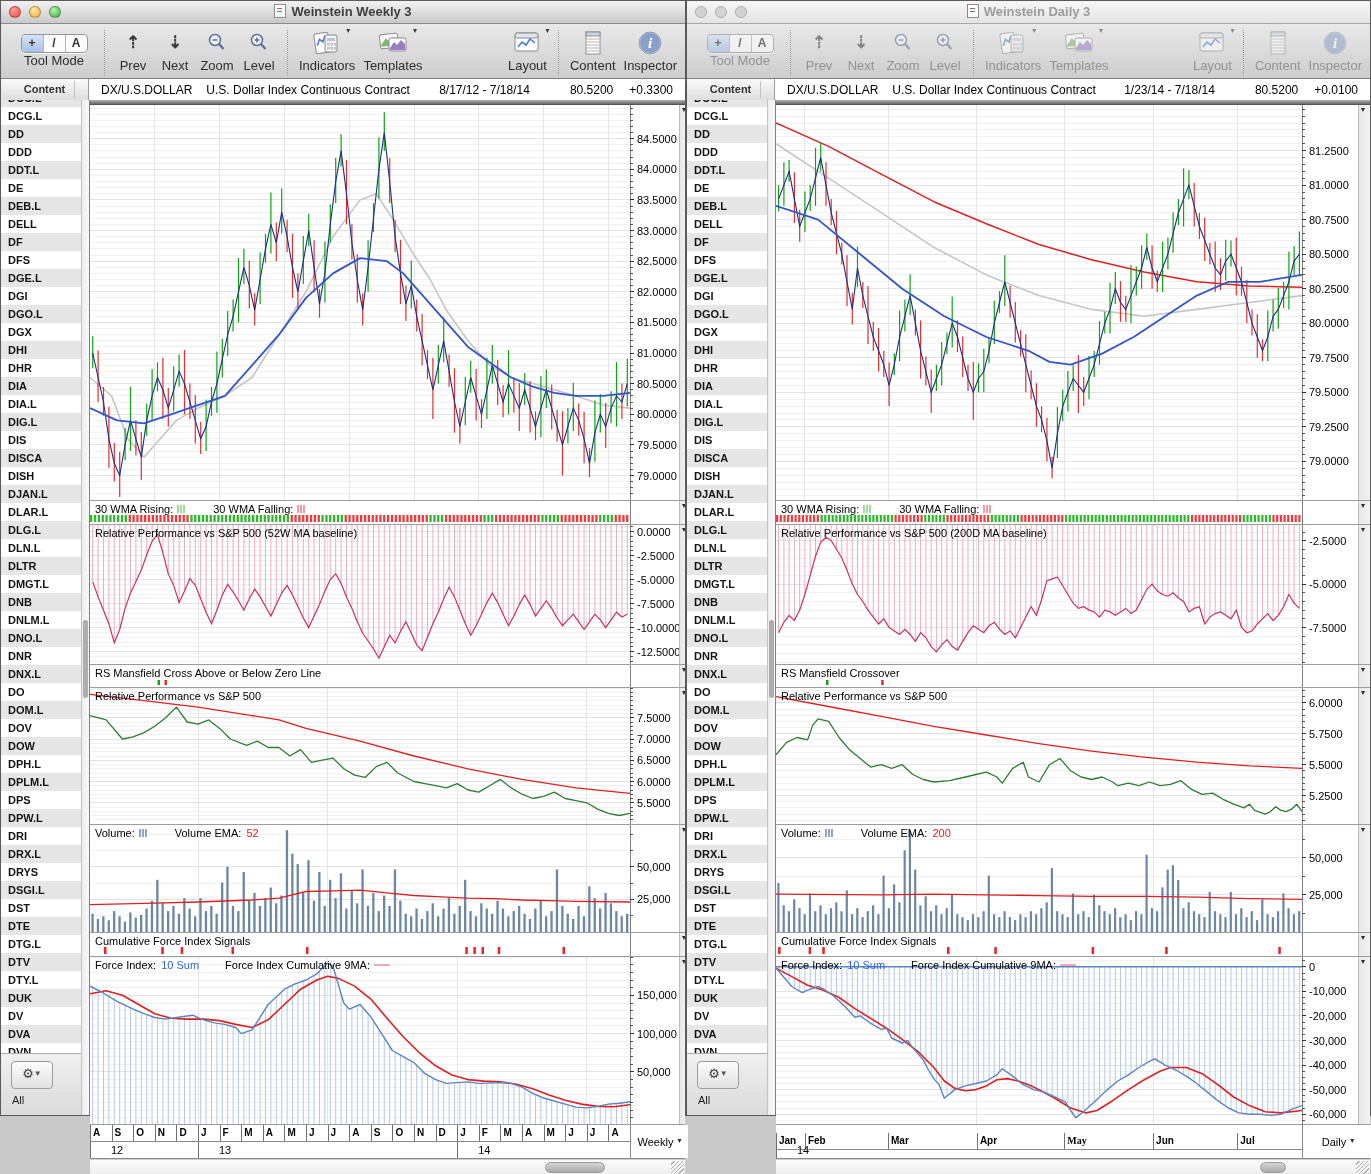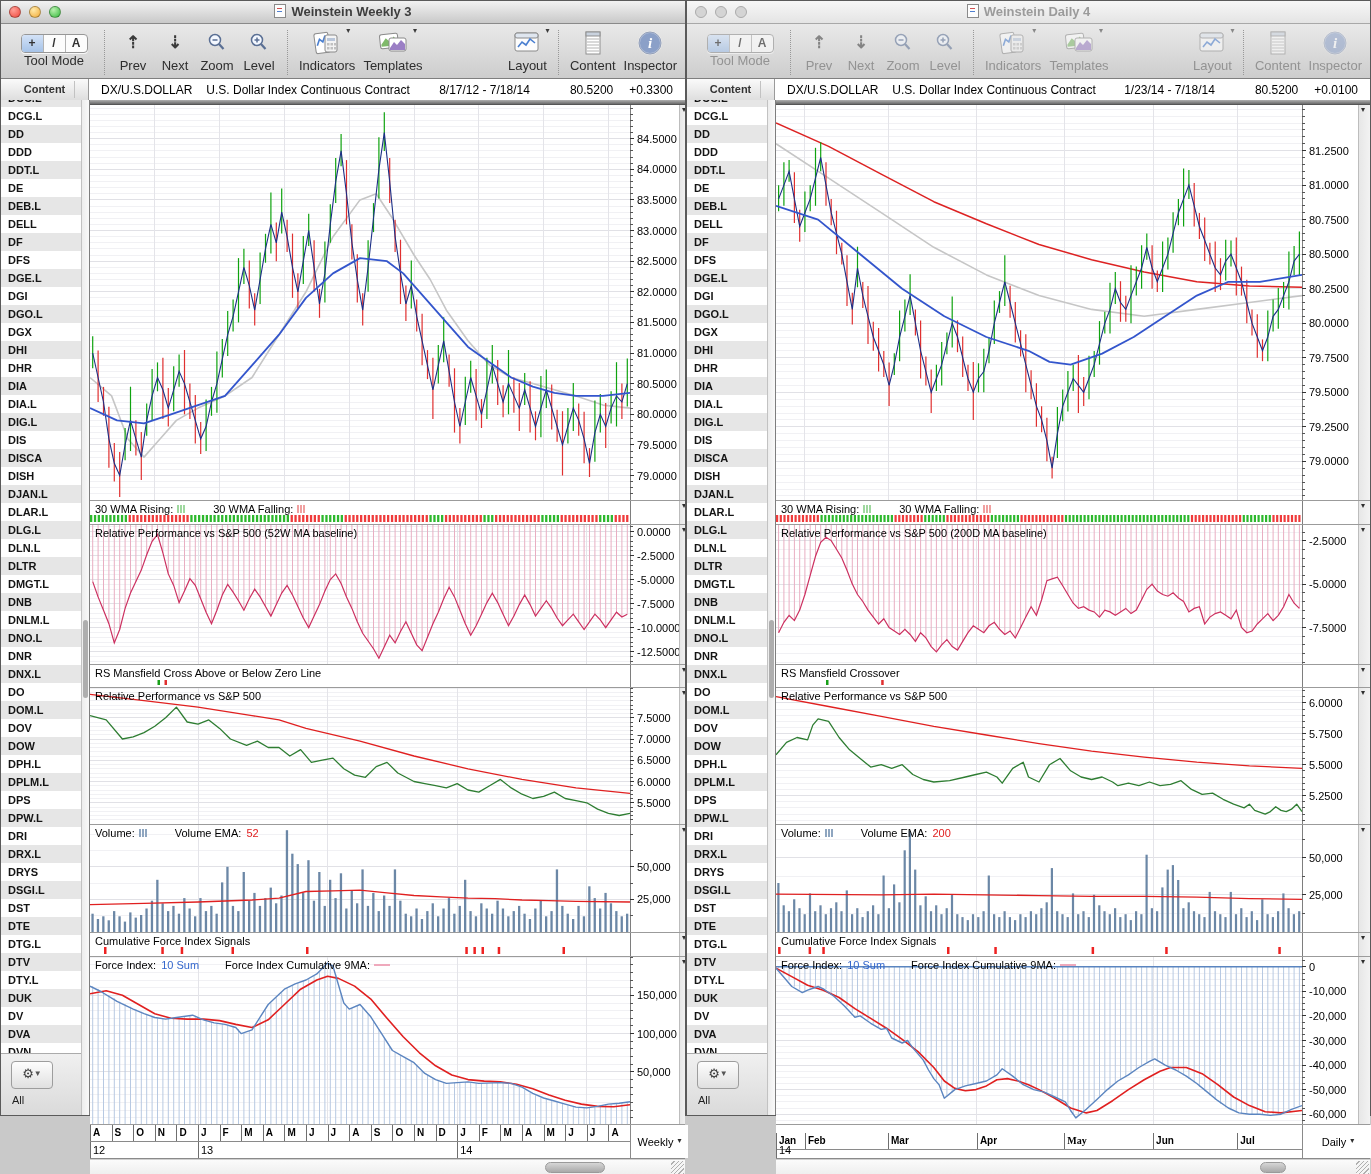--- a/index.html
+++ b/index.html
@@ -68,21 +68,21 @@
   .ptitle .gap{display:inline-block;width:26px;}
   .swatch{display:inline-flex;gap:1px;margin:0 2px 0 4px;}
   .swatch i{width:2px;height:8px;display:block;}
   .blue-val{color:#3366cc;margin-left:5px;}
   .red-val{color:#e02020;margin-left:5px;}
   .pink-line{display:inline-block;width:16px;height:2px;background:#efa9bc;margin-left:4px;}
   
   .taxis{position:relative;height:34px;box-sizing:border-box;background:#fff;border-bottom:1px solid #8a8a8a;}
   .trow{position:absolute;left:0;height:17px;box-sizing:border-box;border-bottom:1px solid #8a8a8a;}
   .tcell{position:absolute;top:0;bottom:0;border-left:1px solid #6f6f6f;box-sizing:border-box;font-size:10px;font-weight:bold;padding-left:2px;line-height:15px;color:#000;overflow:hidden;}
-  .ycell{position:absolute;top:0;bottom:0;border-left:1px solid #6f6f6f;box-sizing:border-box;font-size:11px;padding-left:2px;line-height:16px;color:#000;}
+  .ycell{position:absolute;top:0;bottom:0;border-left:1px solid #6f6f6f;box-sizing:border-box;font-size:11px;padding-left:20px;line-height:16px;color:#000;}
   .tfcell{position:absolute;top:0;height:33px;border-left:1px solid #8a8a8a;box-sizing:border-box;text-align:center;font-size:11px;color:#000;line-height:32px;background:#fff;}
   .tfcell .disc2{font-size:8px;vertical-align:3px;margin-left:4px;color:#2e2e2e;}
   .hscroll{position:relative;height:16px;background:linear-gradient(#fbfbfb,#eeeeee);border-top:1px solid #cfcfcf;box-sizing:border-box;}
   .hthumb{position:absolute;top:2px;height:11px;border-radius:6px;background:linear-gradient(#d6d6d6,#a9a9a9);border:1px solid #9a9a9a;box-sizing:border-box;}
   .grip{position:absolute;right:1px;bottom:1px;width:13px;height:13px;background:repeating-linear-gradient(135deg,#f5f5f5 0 2px,#b0b0b0 2px 3px);}
 </style>
 </head>
 <body>
 
 <div class="stage">
@@ -1402,21 +1402,21 @@
           </div>
       </div>
     </div>
   </div>
 
   <div class="win inactive" id="win1">
     <div class="titlebar">
       <span class="tl r"></span>
       <span class="tl y"></span>
       <span class="tl g"></span>
-      <span class="wtitle-wrap"><span class="doc-icon"></span><span>Weinstein Daily 4</span></span>
+      <span class="wtitle-wrap"><span class="doc-icon"></span><span>Weinstein Daily 3</span></span>
     </div>
     <div class="toolbar-slot">
   <div class="toolbar">
     <div class="titem" style="min-width:78px">
       <div class="seg">
         <span class="segbtn sel">+</span>
         <span class="segbtn">/</span>
         <span class="segbtn">A</span>
       </div>
       <div class="tlabel">Tool Mode</div>

